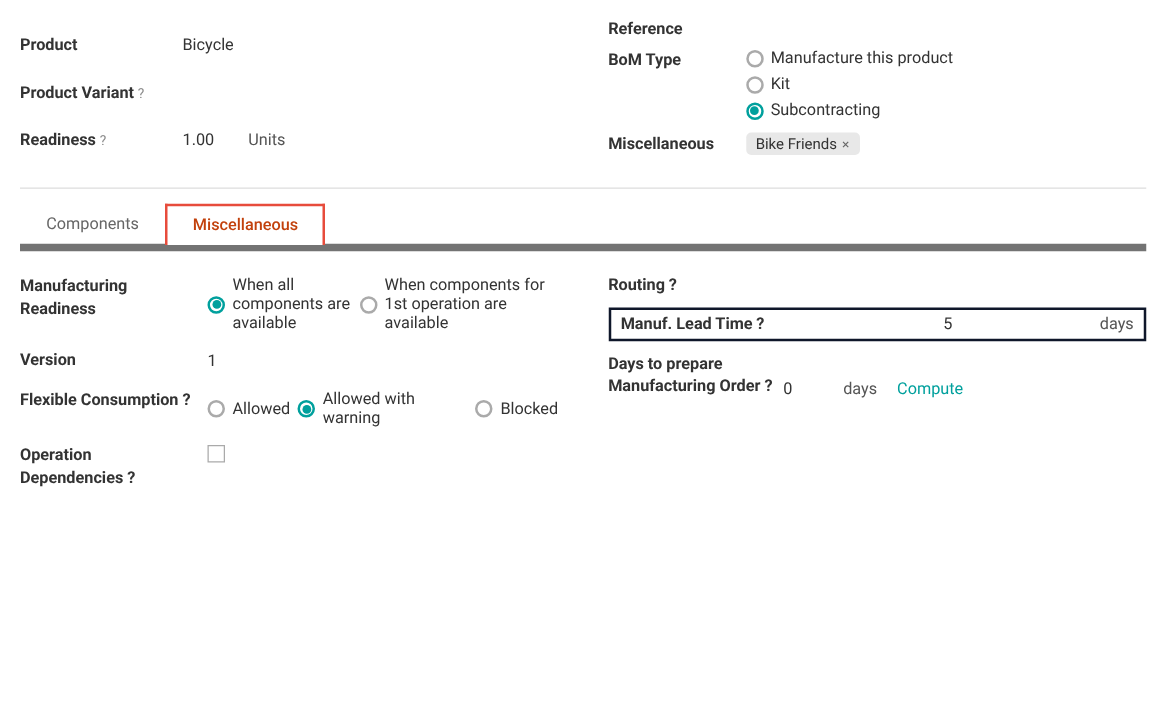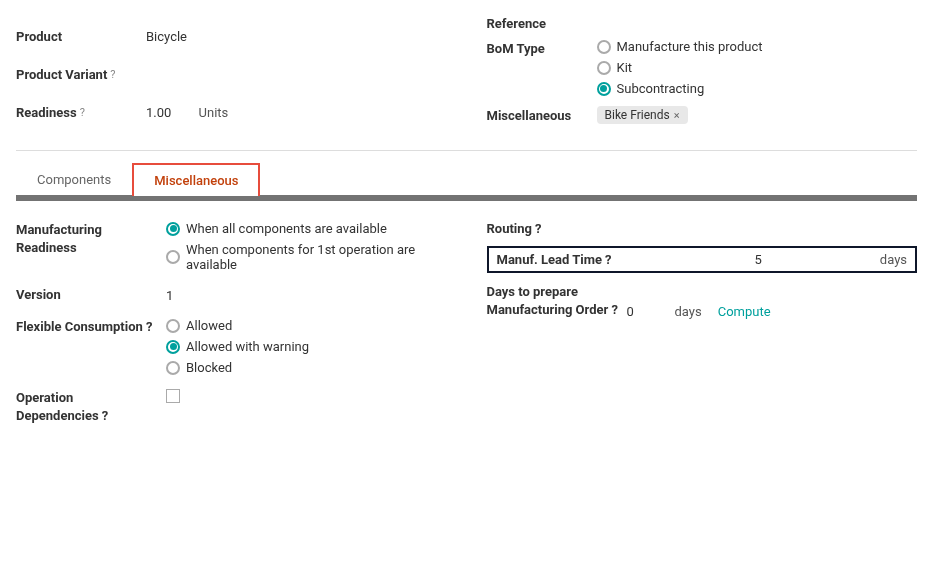--- a/index.html
+++ b/index.html
@@ -165,21 +165,20 @@
       margin-bottom: 14px;
     }
     .field-label {
       font-weight: 700;
       min-width: 150px;
       font-size: 13px;
       line-height: 1.4;
     }
     .field-content {
       display: flex;
-      flex-direction: column;
       gap: 6px;
     }
     .routing-label {
       font-weight: 700;
       font-size: 13px;
       display: flex;
       align-items: center;
       gap: 3px;
       margin-bottom: 10px;
     }

